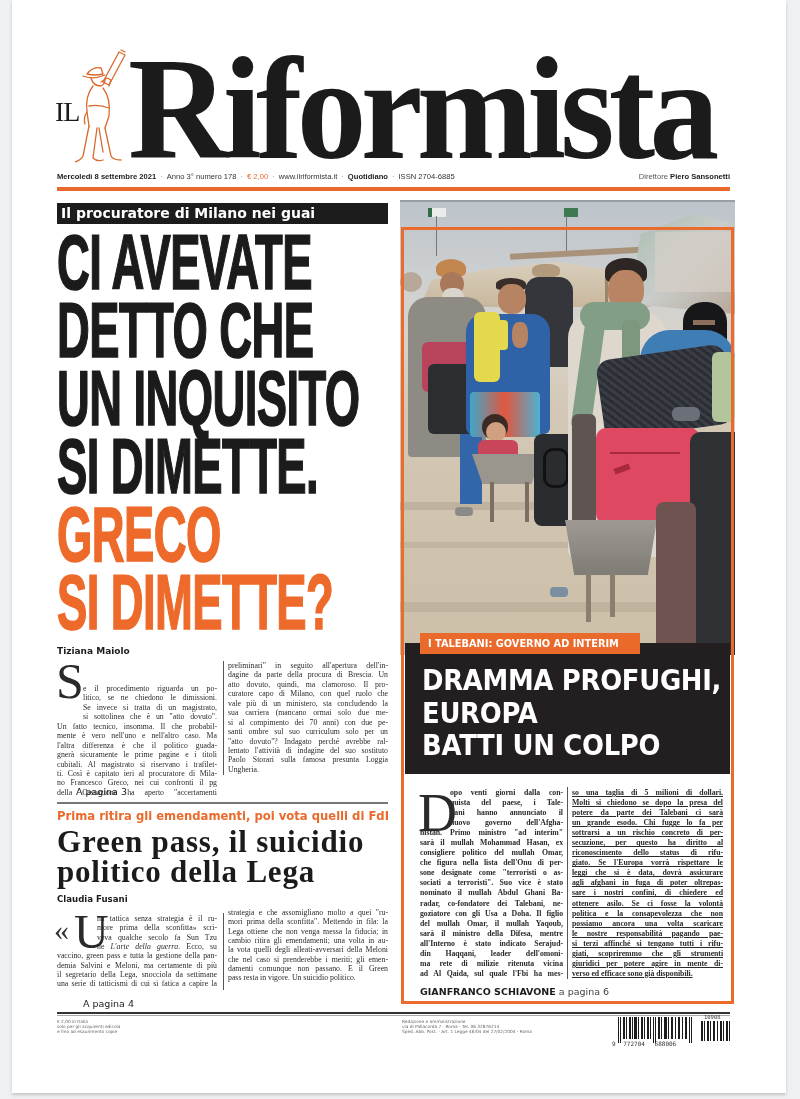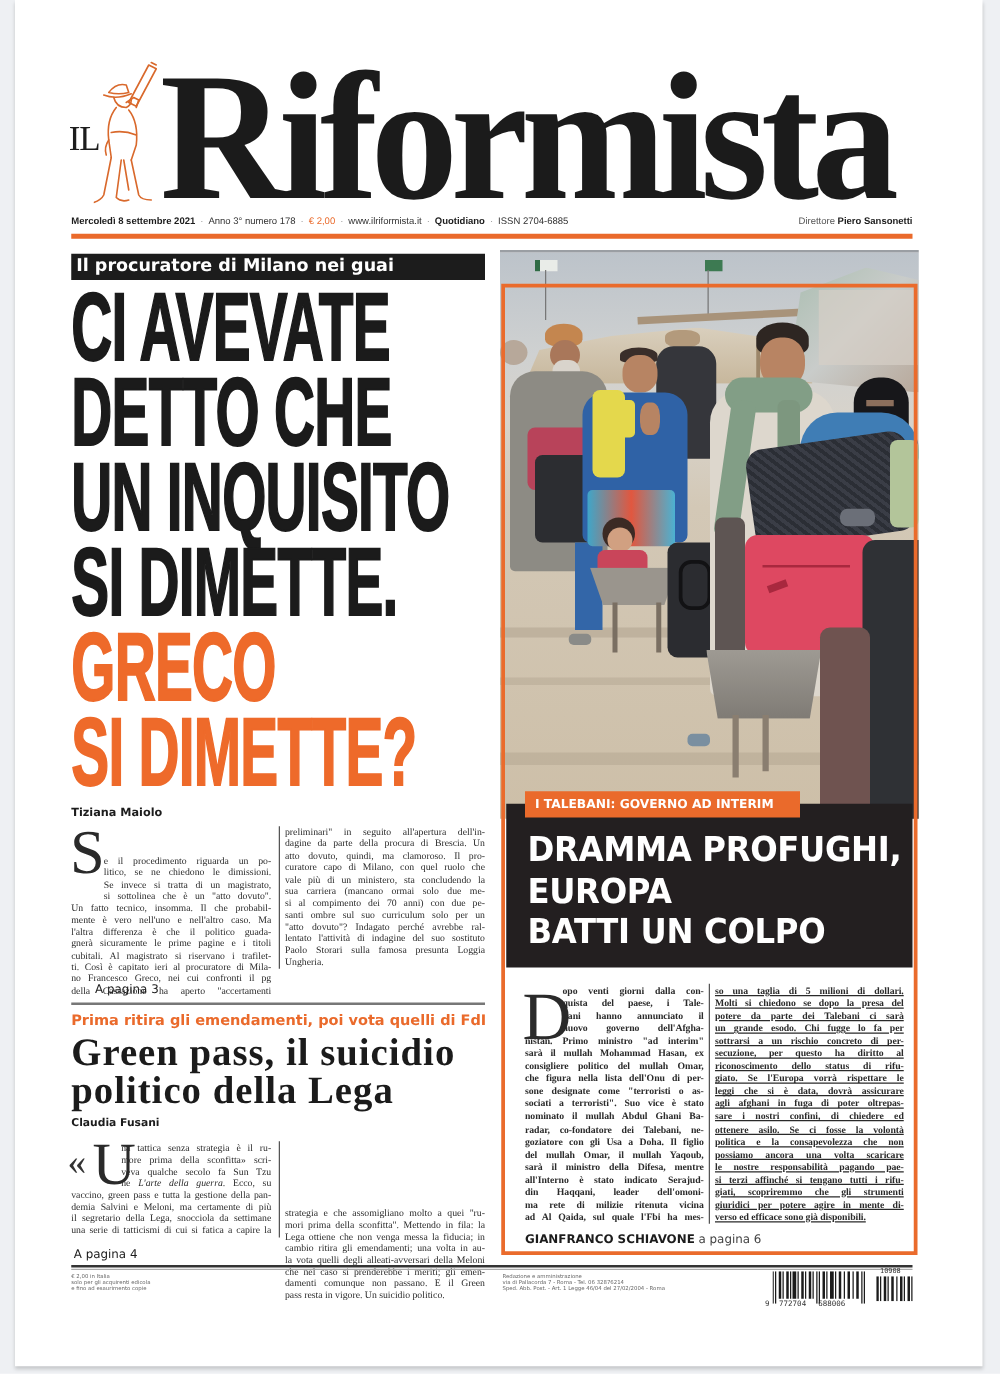--- a/index.html
+++ b/index.html
@@ -141,31 +141,31 @@
   <div class="ln ind">na tattica senza strategia è il ru-</div>
   <div class="ln ind">more prima della sconfitta» scri-</div>
   <div class="ln ind">veva qualche secolo fa Sun Tzu</div>
   <div class="ln ind"><span>ne </span><i>L'arte della guerra</i><span>. Ecco, su</span></div>
   <div class="ln">vaccino, green pass e tutta la gestione della pan-</div>
   <div class="ln">demia Salvini e Meloni, ma certamente di più</div>
   <div class="ln">il segretario della Lega, snocciola da settimane</div>
   <div class="ln">una serie di tatticismi di cui si fatica a capire la</div>
 </div>
 <div class="vrule" style="left:223px;top:913px;height:77px;"></div>
-<div class="col a2" style="left:228px;top:966px;width:160px;">
+<div class="col a2" style="left:228px;top:908px;width:160px;">
   <div class="ln">strategia e che assomigliano molto a quei "ru-</div>
   <div class="ln">mori prima della sconfitta". Mettendo in fila: la</div>
   <div class="ln">Lega ottiene che non venga messa la fiducia; in</div>
   <div class="ln">cambio ritira gli emendamenti; una volta in au-</div>
   <div class="ln">la vota quelli degli alleati-avversari della Meloni</div>
   <div class="ln">che nel caso si prenderebbe i meriti; gli emen-</div>
   <div class="ln">damenti comunque non passano. E il Green</div>
   <div class="ln last">pass resta in vigore. Un suicidio politico.</div>
 </div>
-<div class="abs cont" style="left:40px;top:998px;">A pagina 4</div>
+<div class="abs cont" style="left:64px;top:998px;">A pagina 4</div>
 
 <div class="abs photo">
 
   <div style="left:28px;top:6px;width:14px;height:9px;background:#e9ece8;border-left:4px solid #2f6b45;"></div>
   <div style="left:36px;top:14px;width:1px;height:40px;background:#777;"></div>
   <div style="left:164px;top:6px;width:14px;height:9px;background:#3d7a52;"></div>
   <div style="left:166px;top:14px;width:1px;height:40px;background:#777;"></div>
 
   <div style="left:20px;top:60px;width:230px;height:45px;background:linear-gradient(#d9cfbd,#c7b79c);clip-path:polygon(5% 40%,30% 15%,60% 0,100% 30%,100% 100%,0 100%);"></div>
   <div style="left:110px;top:48px;width:140px;height:6px;background:#a8937a;transform:rotate(-3deg);"></div>

